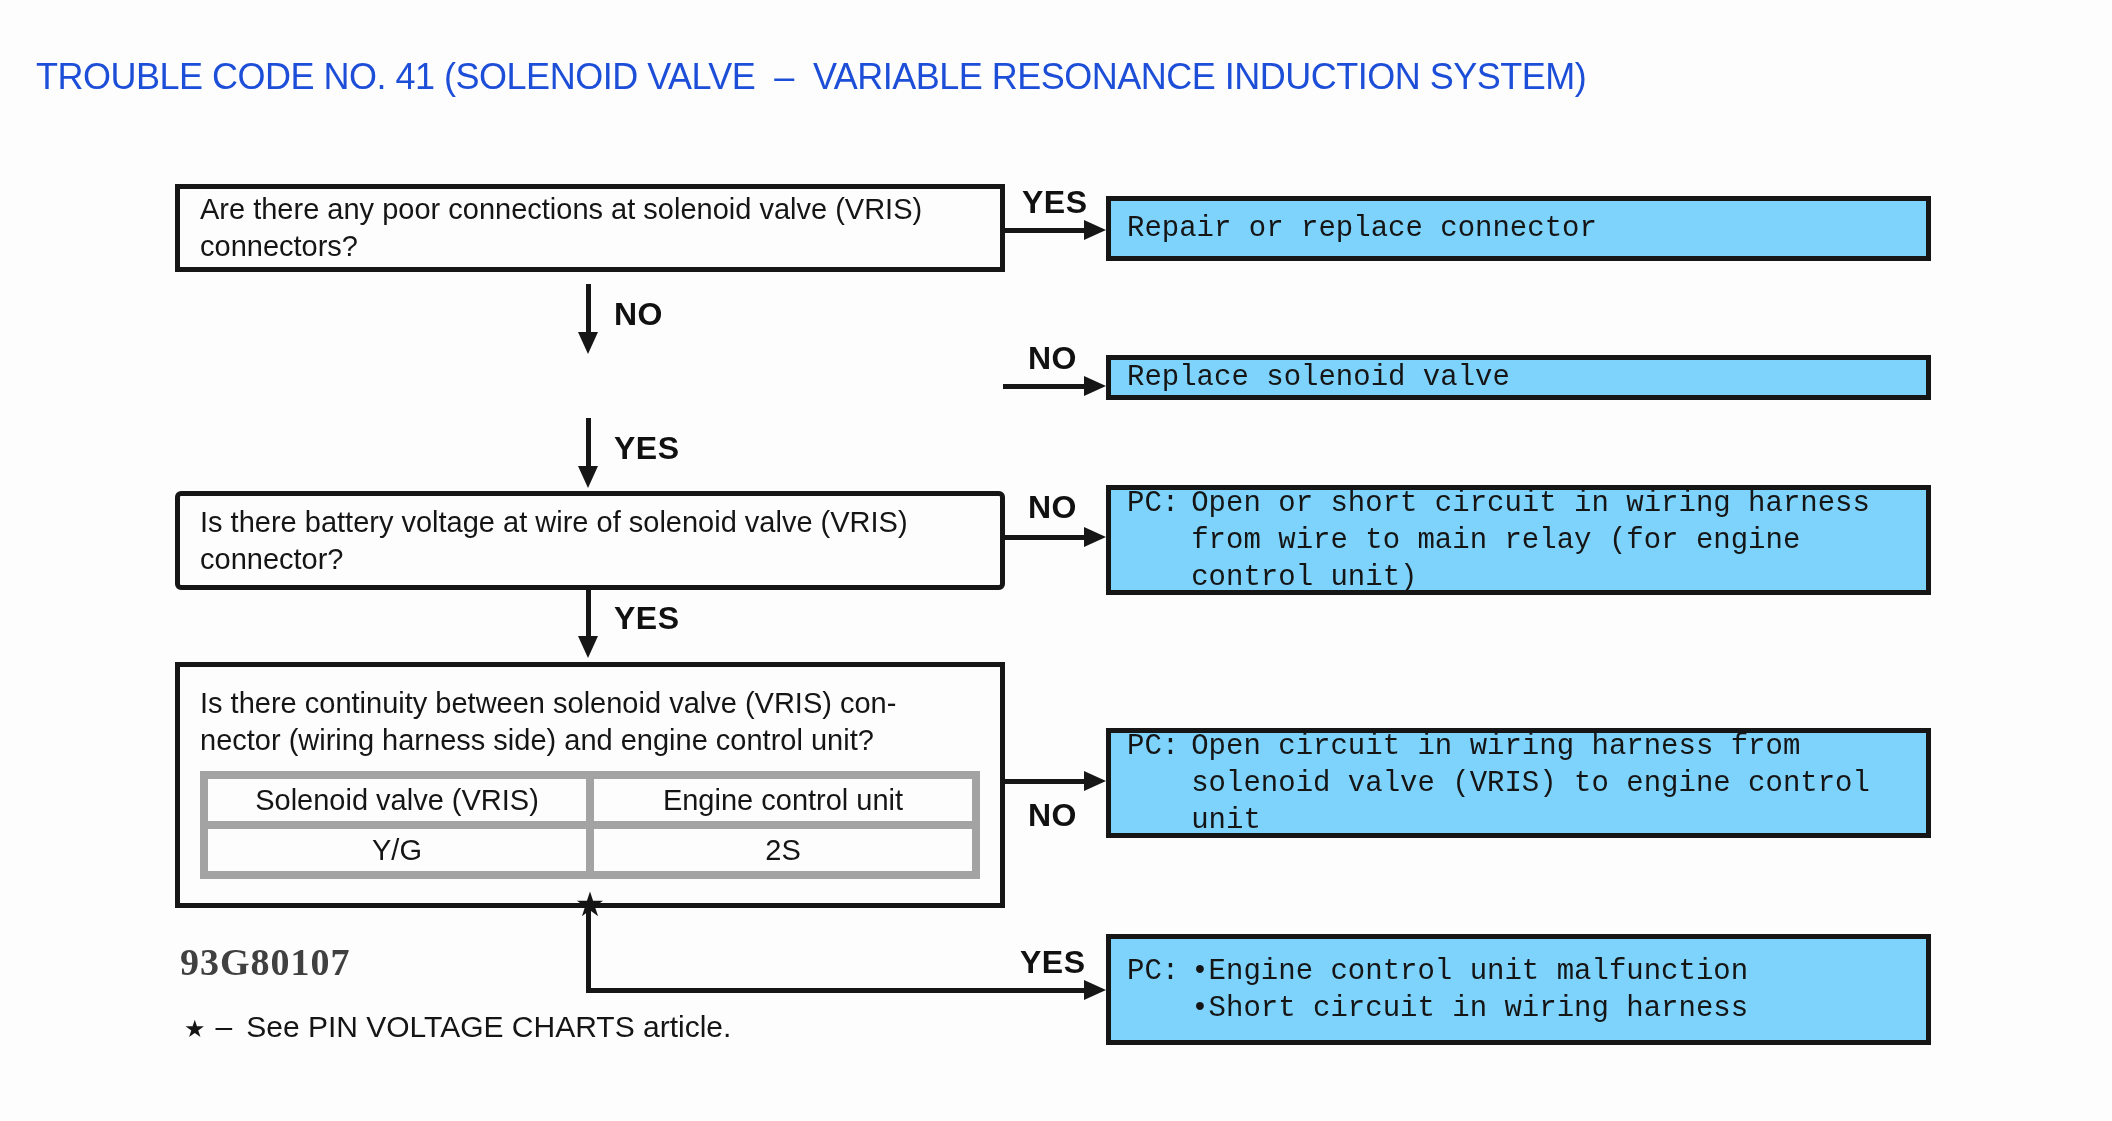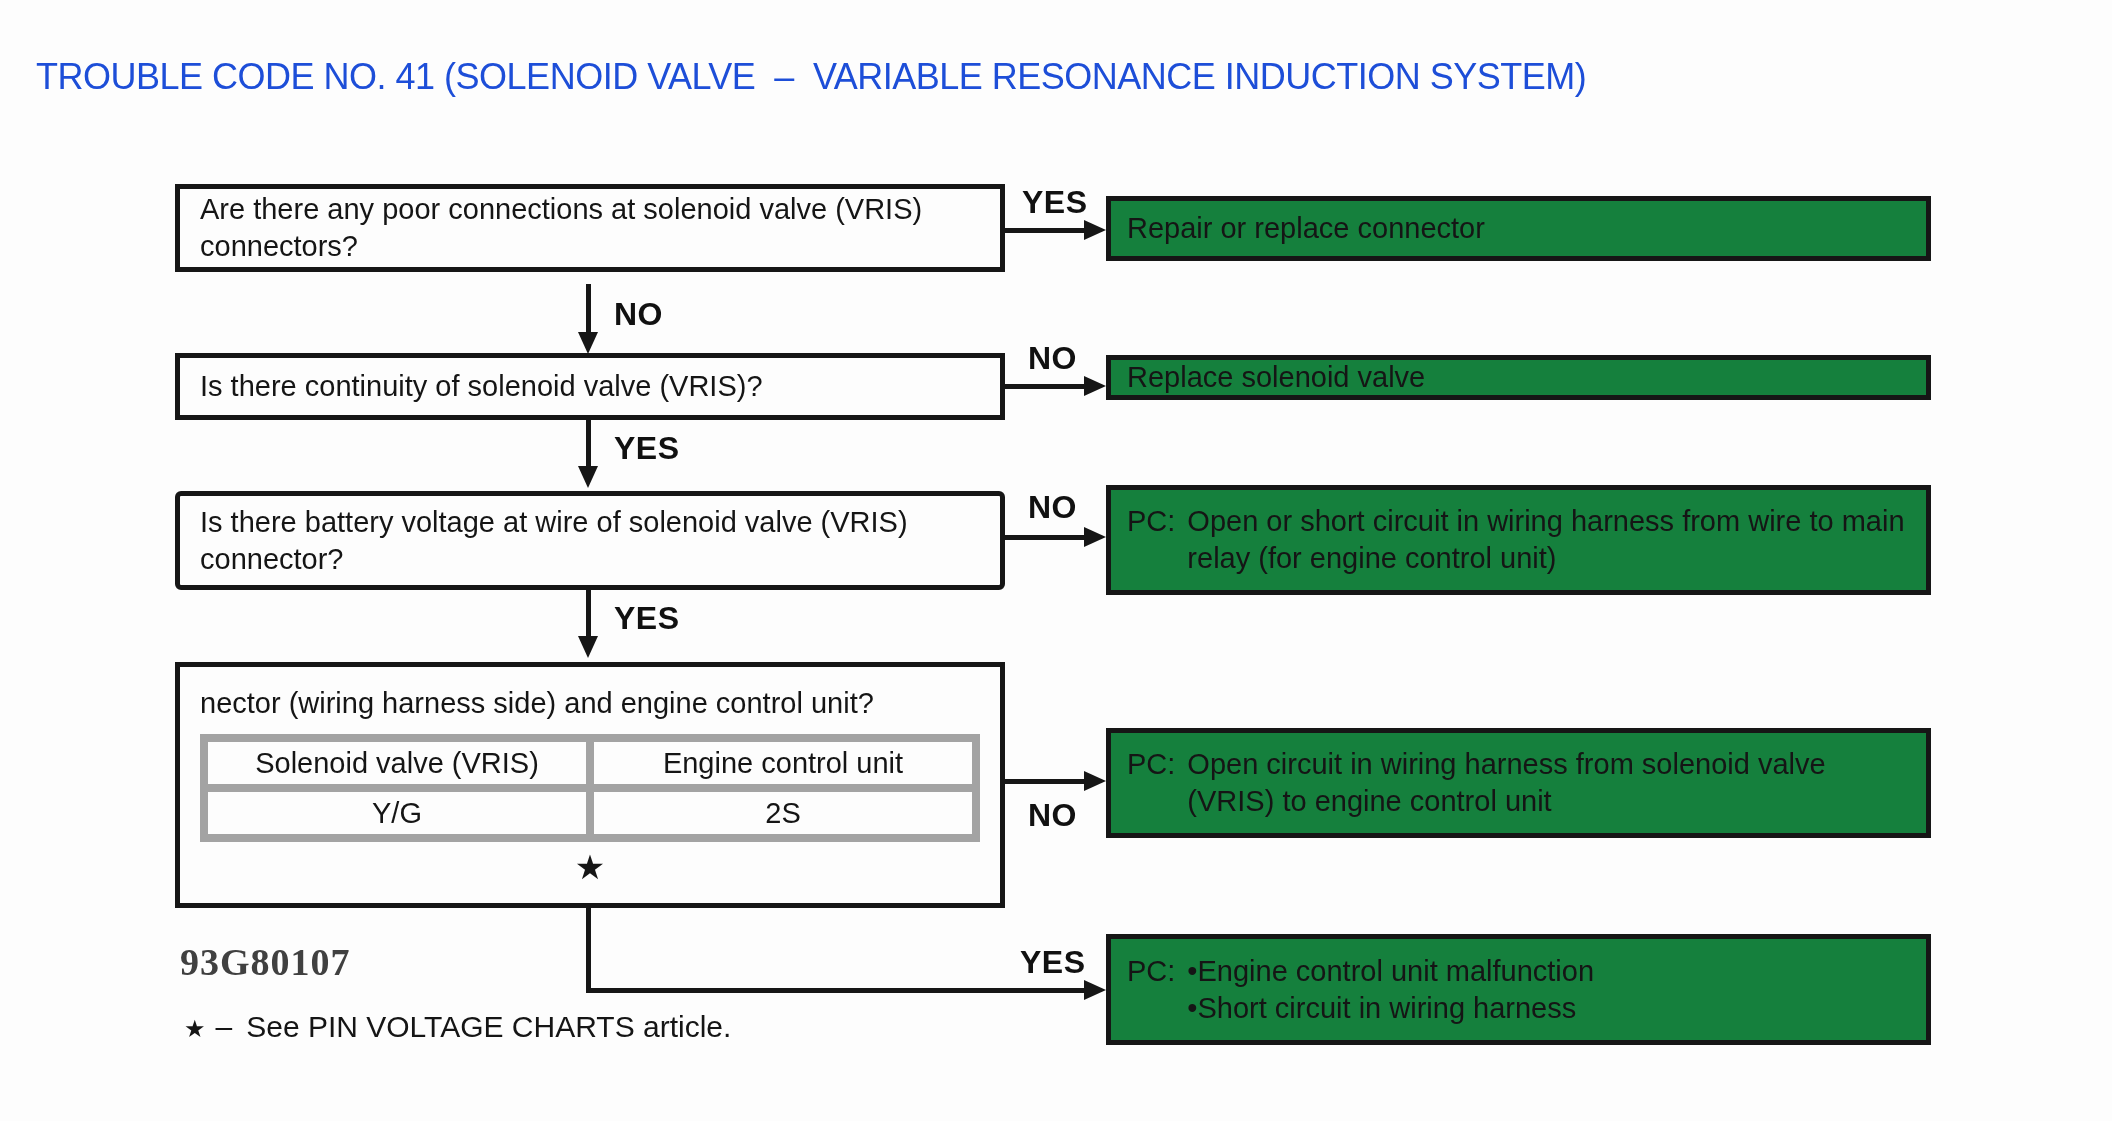--- a/index.html
+++ b/index.html
@@ -4,22 +4,22 @@
 <style>
   html,body{margin:0;padding:0;background:#ffffff;}
   .page{position:relative;width:2112px;height:1121px;background:#fdfdfd;
         font-family:"Liberation Sans", sans-serif;color:#151515;overflow:hidden;}
   .title{position:absolute;left:36px;top:56px;font-size:36px;font-weight:normal;
          letter-spacing:-0.5px;white-space:pre;color:#1d4ed8;}
   .qbox{position:absolute;left:175px;width:830px;border:5px solid #161616;
         background:#fdfdfd;box-sizing:border-box;display:flex;flex-direction:column;
         justify-content:center;padding:0 20px;font-size:29px;line-height:37px;}
   .abox{position:absolute;left:1106px;width:825px;border:5px solid #161616;
-        background:#15803d;box-sizing:border-box;display:flex;flex-direction:column;
-        justify-content:center;padding:0 16px;font-size:29px;line-height:37px;}
+        background:#7dd3fc;box-sizing:border-box;display:flex;flex-direction:column;
+        justify-content:center;padding:0 16px;font-size:29px;line-height:37px;font-family:Liberation Mono, monospace;}
   .pcrow{display:flex;align-items:flex-start;}
   .pcprefix{flex:0 0 auto;margin-right:12px;white-space:nowrap;}
   .pctext{flex:1 1 auto;}
   .label{position:absolute;font-weight:bold;font-size:32px;color:#111;letter-spacing:0.5px;}
   .hline,.vline{position:absolute;background:#161616;}
   .arrow-right{position:absolute;width:0;height:0;border-left:22px solid #161616;
                border-top:10px solid transparent;border-bottom:10px solid transparent;}
   .arrow-down{position:absolute;width:0;height:0;border-top:22px solid #161616;
               border-left:10px solid transparent;border-right:10px solid transparent;}
   .q4-line{white-space:nowrap;}
@@ -38,29 +38,27 @@
 <body>
 
 <div class="page">
 
   <div class="title">TROUBLE CODE NO. 41 (SOLENOID VALVE  –  VARIABLE RESONANCE INDUCTION SYSTEM)</div>
 
   <div class="qbox" style="top:178px;height:88px;margin-top:6px;">
     <div>Are there any poor connections at solenoid valve (VRIS) connectors?</div>
   </div>
 
-  <div class="qbox" style="top:353px;height:67px;">
-    <div>Is there continuity of solenoid valve (VRIS)?</div>
-  </div>
 
   <div class="qbox" style="top:491px;height:99px;border-radius:6px;">
     <div>Is there battery voltage at wire of solenoid valve (VRIS) connector?</div>
   </div>
 
   <div class="qbox" style="top:662px;height:246px;justify-content:flex-start;padding-top:18px;">
+    <div class="q4-line">Is there continuity between solenoid valve (VRIS) con-</div>
     <div class="q4-line">nector (wiring harness side) and engine control unit?</div>
     <table class="pin-table">
       <tbody>
           <tr>
         <th style="width:50%;">Solenoid valve (VRIS)</th>
         <th>Engine control unit</th>
       </tr>
       <tr>
         <td>Y/G</td>
         <td>2S</td>

